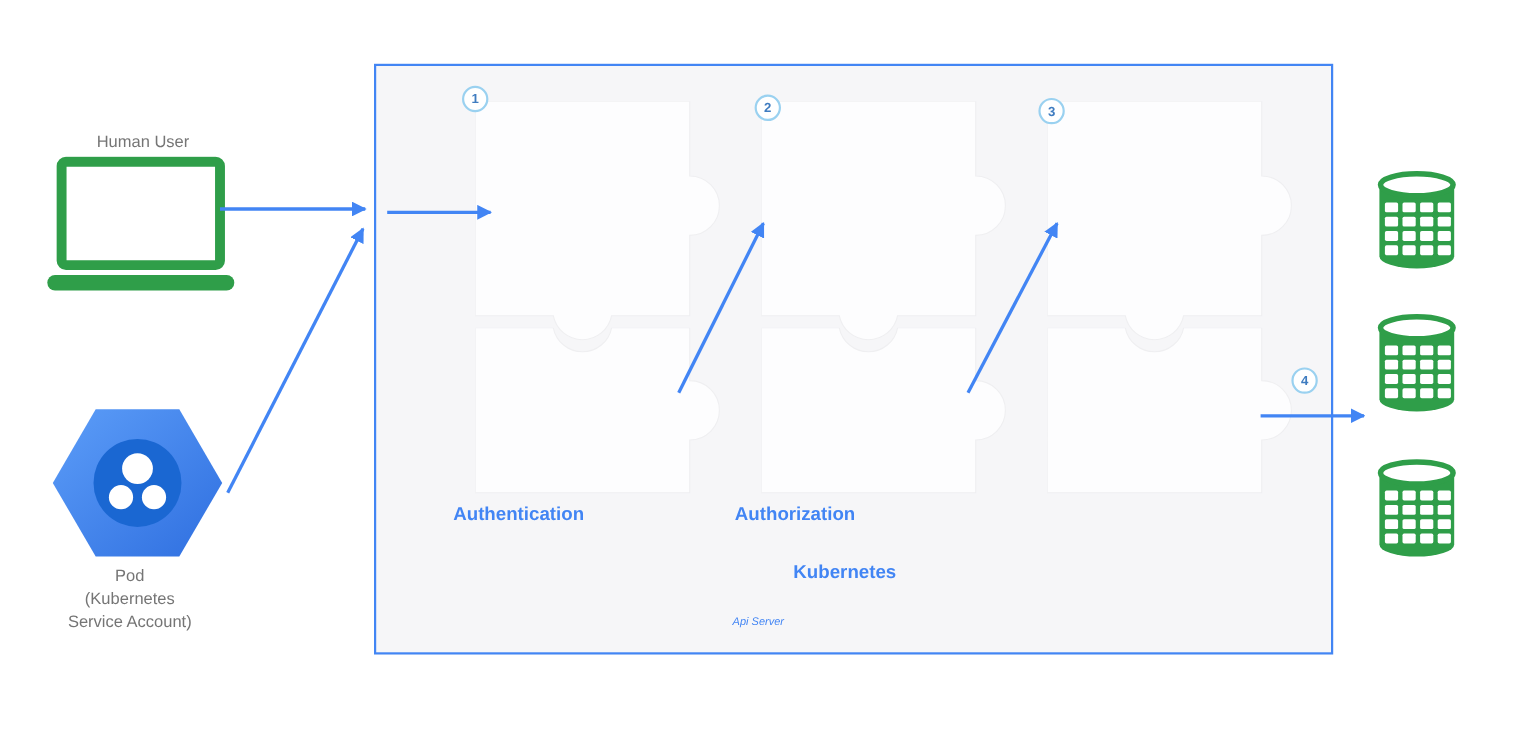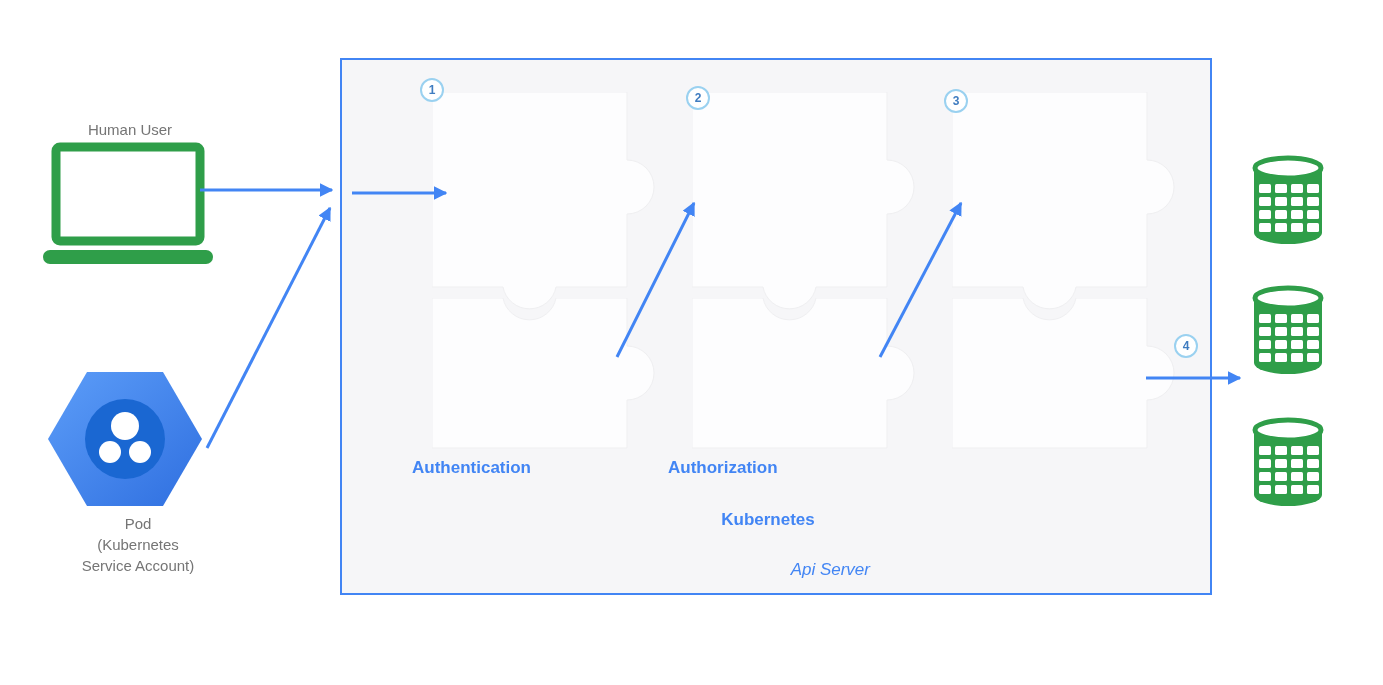--- a/index.html
+++ b/index.html
@@ -14,21 +14,21 @@
   }
   html,body{margin:0;padding:0;background:#fff;font-family:"Liberation Sans",sans-serif;}
   .canvas{position:relative;width:1383px;height:685px;background:#fff;overflow:hidden;}
   .abs{position:absolute;}
   .gray-label{color:var(--label-gray);font-size:15px;line-height:21px;text-align:center;white-space:pre-line;}
   .stage-label{color:var(--accent-blue);font-weight:bold;font-size:17px;line-height:23px;text-align:left;white-space:pre-line;}
   .badge{width:20px;height:20px;border-radius:50%;border:2px solid var(--badge-border);background:#fff;
          color:var(--badge-text);font-size:12px;font-weight:bold;display:flex;align-items:center;justify-content:center;z-index:5;}
   .api-box{border:2px solid var(--accent-blue);background:var(--box-bg);z-index:1;}
   .k8s-title{color:var(--accent-blue);font-weight:bold;font-size:17px;text-align:center;}
-  .k8s-sub{color:var(--accent-blue);font-style:italic;font-size:17px;text-align:right;}
+  .k8s-sub{color:var(--accent-blue);font-style:italic;font-size:10px;text-align:left;}
   .puzzle{z-index:2;}
   .puzzle path{fill:var(--puzzle-fill);stroke:var(--puzzle-stroke);stroke-width:1;}
   .overlay{z-index:6;pointer-events:none;}
   .arrow{stroke:var(--accent-blue);stroke-width:3;fill:none;}
   .arrowhead{fill:var(--accent-blue);}
   .laptop-screen{fill:#fff;stroke:var(--green);stroke-width:9;}
   .laptop-base{fill:var(--green);}
   .db-body{fill:var(--green);}
   .db-top{fill:#fff;stroke:var(--green);stroke-width:5;}
   .db-cell{fill:#fff;}
@@ -55,21 +55,21 @@
         <stop offset="1" stop-color="#2F6FE0"></stop>
       </linearGradient>
     </defs>
     <polygon points="157,73 118,6 42,6 3,73 42,140 118,140" fill="url(#hexgrad)"></polygon>
     <circle class="pod-circle" cx="80" cy="73" r="40"></circle>
     <circle class="pod-dot" cx="80" cy="60" r="14"></circle>
     <circle class="pod-dot" cx="65" cy="86" r="11"></circle>
     <circle class="pod-dot" cx="95" cy="86" r="11"></circle>
   </svg>
 
-  <div class="abs gray-label txt" style="left:36px;top:513px;width:204px;">Pod
+  <div class="abs gray-label txt" style="left:16px;top:513px;width:204px;">Pod
 (Kubernetes
 Service Account)</div>
 
   <div class="abs api-box" style="left:340px;top:58px;width:868px;height:533px;"></div>
 
   <svg class="abs puzzle" style="left:432px;top:92px;" width="230" height="230" viewBox="0 0 230 230">
     <path d="M0,0 H195 V68 a27,27 0 0 1 0,54 V195 H124 a27,27 0 0 1 -53,0 H0 Z"></path>
   </svg>
   <svg class="abs puzzle" style="left:692px;top:92px;" width="230" height="230" viewBox="0 0 230 230">
     <path d="M0,0 H195 V68 a27,27 0 0 1 0,54 V195 H124 a27,27 0 0 1 -53,0 H0 Z"></path>

